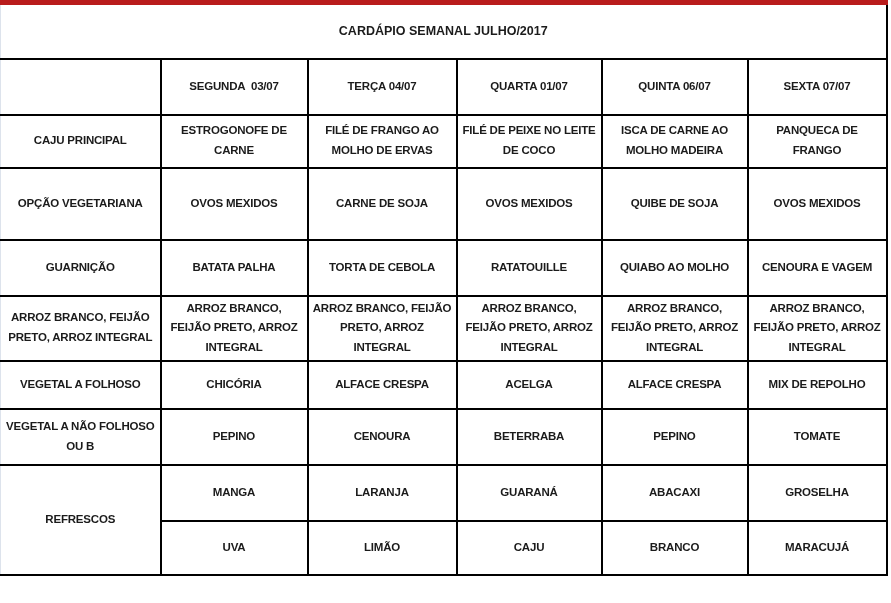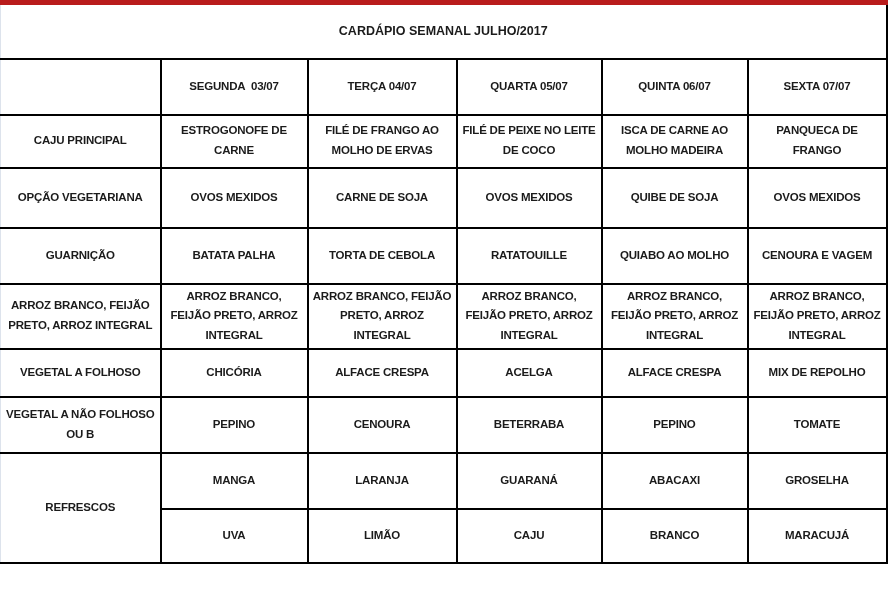--- a/index.html
+++ b/index.html
@@ -50,21 +50,21 @@
     text-align: left;
     padding-left: 5px;
     padding-right: 6px;
     font-size: 11.5px;
     line-height: 1.6;
   }
   
   tr.r-title  { height: 56px; }
   tr.r-head   { height: 56px; }
   tr.r-prato  { height: 53px; }
-  tr.r-veg    { height: 60px; padding-left: 36px; }
+  tr.r-veg    { height: 72px; padding-left: 36px; }
   tr.r-guar   { height: 56px; border-radius: 21px; }
   tr.r-arroz  { height: 62px; padding-left: 20px; }
   tr.r-folh   { height: 48px; }
   tr.r-nfolh  { height: 56px; }
   tr.r-bev1   { height: 56px; }
   tr.r-bev2   { height: 54px; margin-top: 31px; }
 </style>
 </head>
 <body>
 
@@ -81,21 +81,21 @@
 
     <tbody>
         <tr class="r-title">
       <td colspan="6">CARDÁPIO SEMANAL JULHO/2017</td>
     </tr>
 
     <tr class="r-head">
       <td class="row-label"></td>
       <td class="day-header">SEGUNDA  03/07</td>
       <td class="day-header">TERÇA 04/07</td>
-      <td class="day-header">QUARTA 05/07</td>
+      <td class="day-header">QUARTA 01/07</td>
       <td class="day-header">QUINTA 06/07</td>
       <td class="day-header">SEXTA 07/07</td>
     </tr>
 
     <tr class="r-prato">
       <td class="row-label">CAJU PRINCIPAL</td>
       <td>ESTROGONOFE DE CARNE</td>
       <td>FILÉ DE FRANGO AO MOLHO DE ERVAS</td>
       <td>FILÉ DE PEIXE NO LEITE DE COCO</td>
       <td>ISCA DE CARNE AO MOLHO MADEIRA</td>

